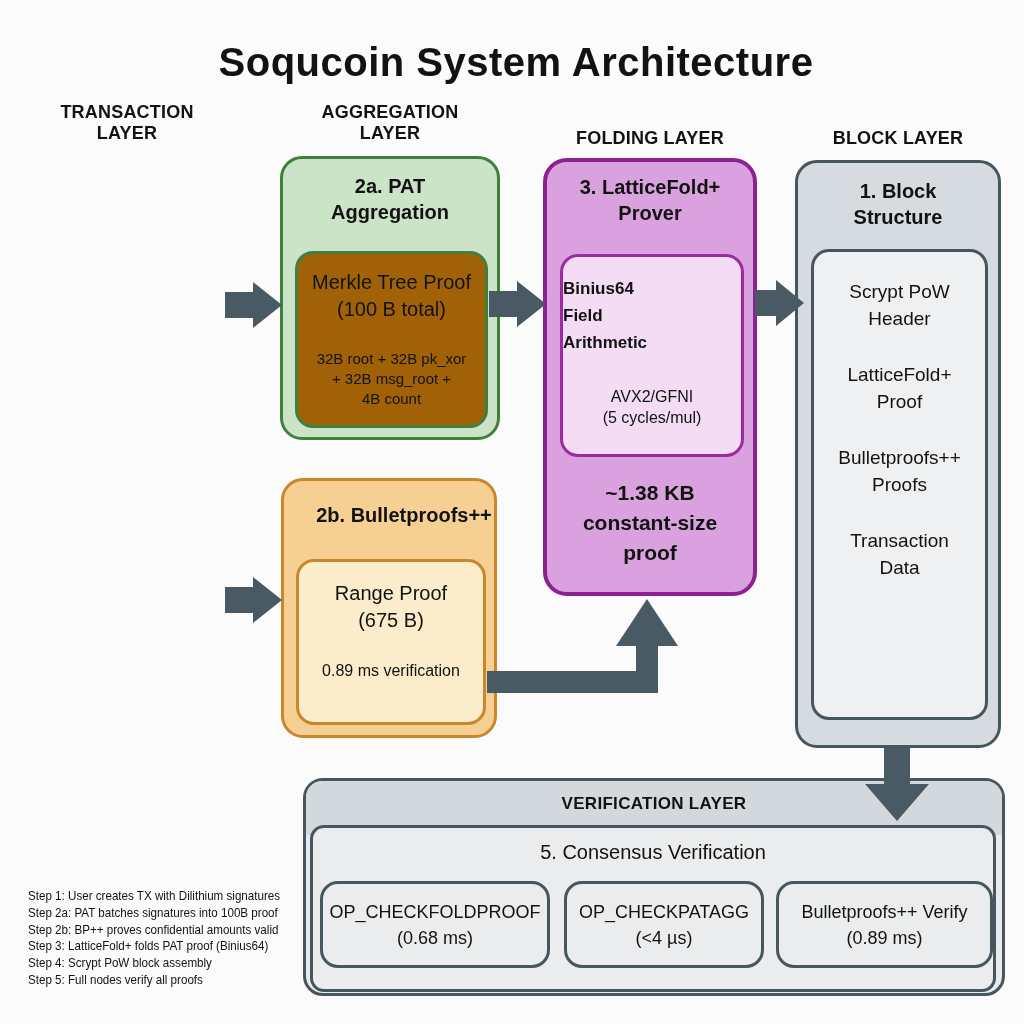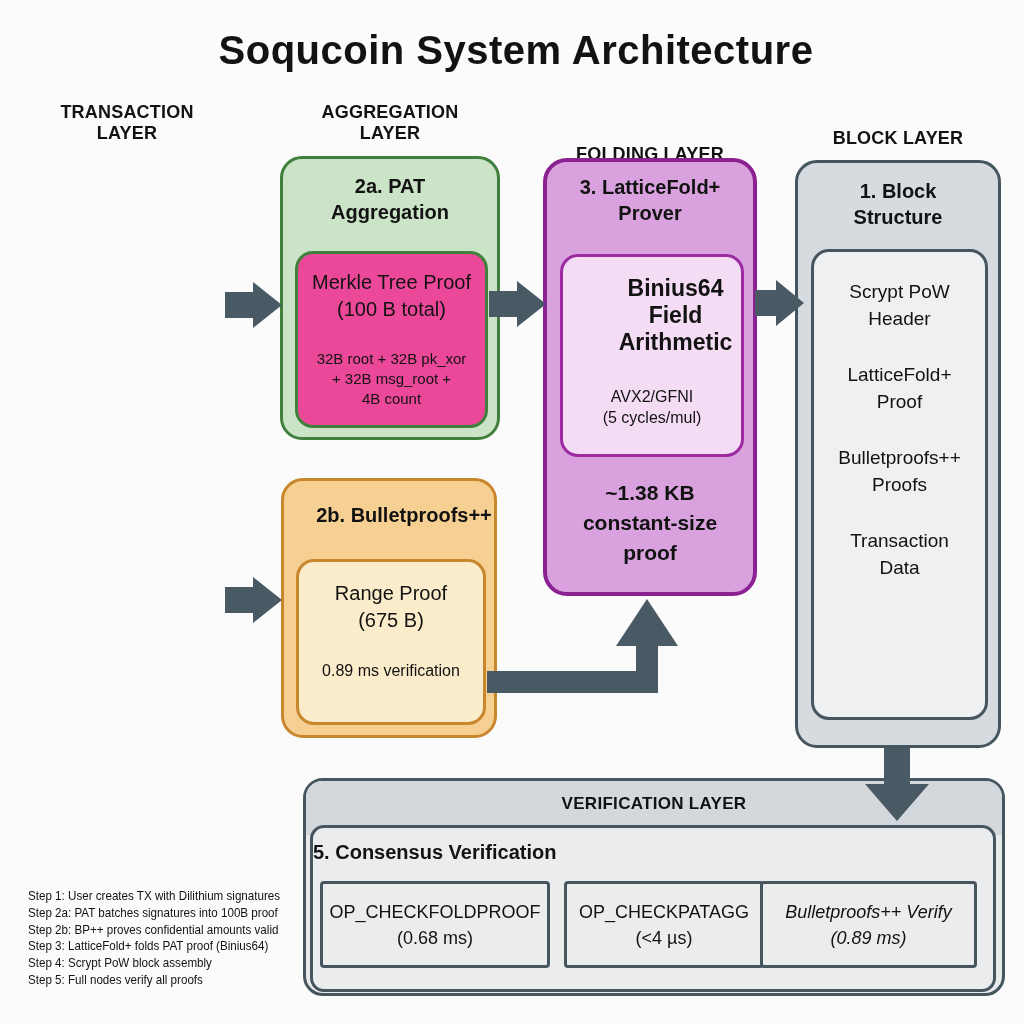--- a/index.html
+++ b/index.html
@@ -1,85 +1,85 @@
 <!DOCTYPE html>
 <html><head>
 <meta charset="utf-8">
 <style>
   html,body{margin:0;padding:0;background:#ffffff;}
   .canvas{position:relative;width:1024px;height:1024px;background:#fbfbfc;overflow:hidden;
           font-family:"Liberation Sans",sans-serif;color:#121212;}
   .pre{white-space:pre-line;}
 
-  .title{position:absolute;left:0;right:0;top:28px;text-align:center;
+  .title{position:absolute;left:0;right:0;top:40px;text-align:center;
          font-size:40px;font-weight:bold;letter-spacing:.5px;padding-left:8px;}
 
   .col-header{position:absolute;font-weight:bold;font-size:18px;line-height:1.18;
               text-align:center;white-space:pre-line;letter-spacing:.2px;}
   #hdr-transaction{left:22px;width:210px;top:102px;}
   #hdr-aggregation{left:280px;width:220px;top:102px;}
-  #hdr-folding{left:543px;width:214px;top:144px;text-align:center;}
+  #hdr-folding{left:543px;width:214px;top:128px;text-align:center;}
   #hdr-block{left:795px;width:206px;top:128px;}
 
   .box{position:absolute;box-sizing:border-box;border-radius:22px;}
   .box-inner{position:absolute;box-sizing:border-box;border-radius:18px;}
   .box-title{text-align:center;font-weight:bold;font-size:20px;line-height:1.28;white-space:pre-line;}
 
   
   #box-blue{left:22px;top:155px;width:210px;height:592px;background:#cfe2f4;border:3.5px solid #2e77b5;}
   #box-blue .box-title{margin-top:15px;}
   #box-blue-inner{left:12px;top:93px;width:183px;height:362px;background:#e0edf9;border:3px solid #2e77b5;border-radius:20px;}
   .bullet-list{margin:0;padding:26px 8px 0 24px;list-style:none;}
   .bullet-list li{position:relative;padding-left:18px;font-size:19px;line-height:29px;white-space:pre-line;}
   .bullet-list li + li{margin-top:34px;}
   .bullet-list li::before{content:"\2022";position:absolute;left:0;top:0;}
 
   
   #box-green{left:280px;top:156px;width:220px;height:284px;background:#cbe3c6;border:3.5px solid #41803c;}
   #box-green .box-title{margin-top:15px;}
-  #box-green-inner{left:12px;top:92px;width:193px;height:177px;background:#ec4899;border:3px solid #41803c;}
+  #box-green-inner{left:12px;top:92px;width:193px;height:177px;background:#a16207;border:3px solid #41803c;}
   .proof-title{text-align:center;font-size:20px;line-height:27px;white-space:pre-line;margin-top:15px;}
   #box-green-inner .proof-detail{text-align:center;font-size:15px;line-height:20px;white-space:pre-line;margin-top:26px;}
 
   
   #box-orange{left:281px;top:478px;width:216px;height:260px;background:#f6d093;border:3.5px solid #c9872d;}
   #box-orange .box-title{margin-top:22px;padding-left:30px;}
   #box-orange-inner{left:12px;top:78px;width:190px;height:166px;background:#fbeccb;border:3px solid #c9872d;}
   #box-orange-inner .proof-title{margin-top:18px;}
   #box-orange-inner .proof-detail{text-align:center;font-size:16px;line-height:21px;margin-top:26px;white-space:pre-line;}
 
   
   #box-purple{left:543px;top:158px;width:214px;height:438px;background:#d9a2de;border:4px solid #8c2191;border-radius:24px;}
   #box-purple .box-title{margin-top:13px;}
   #box-purple-inner{left:13px;top:92px;width:184px;height:203px;background:#f4dcf5;border:3.5px solid #9c2ba1;}
-  .binius-title{text-align:center;font-weight:bold;font-size:23px;line-height:27px;white-space:pre-line;margin-top:18px;padding-left:47px;}
+  .binius-title{text-align:left;font-weight:bold;font-size:17px;line-height:27px;white-space:pre-line;margin-top:18px;}
   .binius-detail{text-align:center;font-size:16px;line-height:21px;white-space:pre-line;margin-top:30px;}
   .purple-footer{position:absolute;left:0;right:0;top:316px;text-align:center;font-weight:bold;
                  font-size:21px;line-height:30px;white-space:pre-line;}
 
   
   #box-gray{left:795px;top:160px;width:206px;height:588px;background:#d5dbdf;border:3.5px solid #46565f;}
   #box-gray .box-title{margin-top:16px;}
   #box-gray-inner{left:13px;top:86px;width:177px;height:471px;background:#eef0f2;border:3px solid #46565f;}
   .block-list{display:flex;flex-direction:column;align-items:center;gap:29px;padding-top:26px;}
   .block-list div{text-align:center;font-size:19px;line-height:27px;white-space:pre-line;}
 
   
   #box-verif{left:303px;top:778px;width:702px;height:218px;background:#e8eaec;border:3.5px solid #46565f;border-radius:20px;}
   .verif-header{position:absolute;left:0;right:0;top:0;height:54px;background:#d3d8dc;
                 border-radius:16px 16px 0 0;text-align:center;font-weight:bold;font-size:17px;
                 line-height:46px;letter-spacing:.3px;}
   #box-verif-inner{left:4px;top:44px;width:686px;height:167px;background:#eaecee;border:3px solid #46565f;border-radius:14px;}
-  .verif-title{font-weight:bold;font-size:20px;margin-top:13px;}
+  .verif-title{text-align:center;font-weight:normal;font-size:20px;margin-top:13px;}
   .op-box{position:absolute;box-sizing:border-box;top:100px;height:87px;background:#eaecee;
-          border:3px solid #46565f;border-radius:4px;display:flex;align-items:center;justify-content:center;
+          border:3px solid #46565f;border-radius:18px;display:flex;align-items:center;justify-content:center;
           text-align:center;font-size:18px;line-height:26px;white-space:pre-line;}
   #op1{left:14px;width:230px;}
   #op2{left:258px;width:200px;}
-  #op3{left:454px;width:217px;font-style:italic;}
+  #op3{left:470px;width:217px;}
 
   
   .steps{position:absolute;left:28px;top:888px;font-size:13.5px;line-height:16.8px;
          transform:scaleX(.86);transform-origin:0 0;white-space:nowrap;}
 
   .arrows{position:absolute;left:0;top:0;pointer-events:none;}
 </style>
 </head>
 <body>
 

